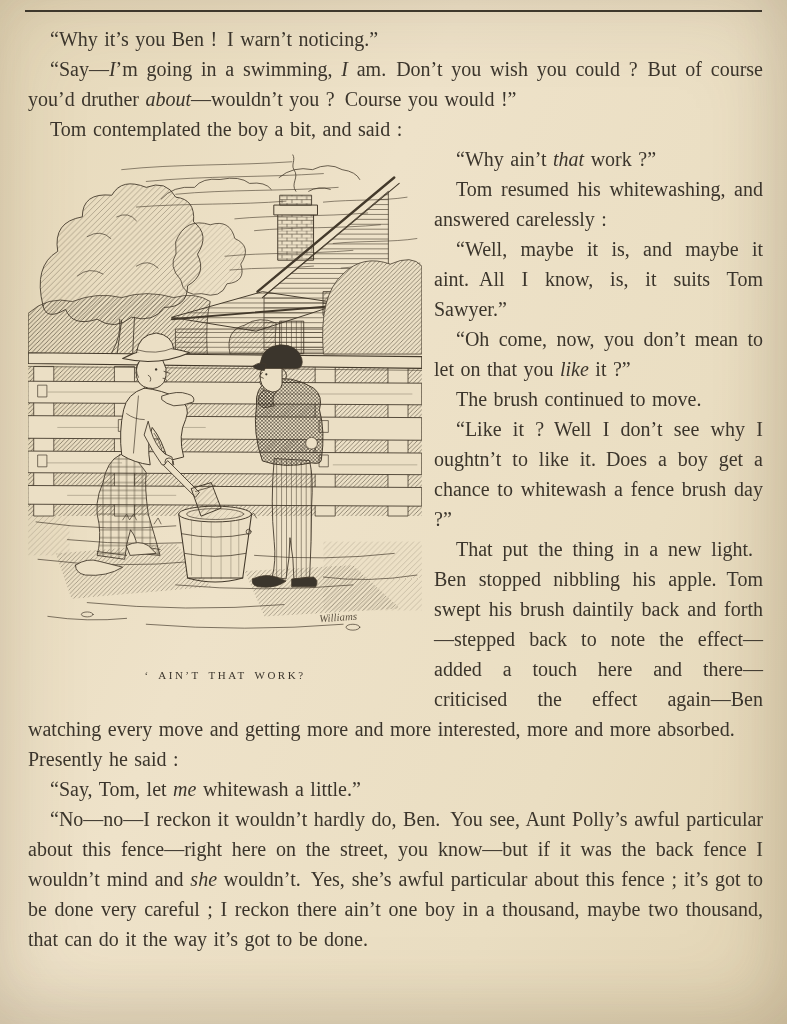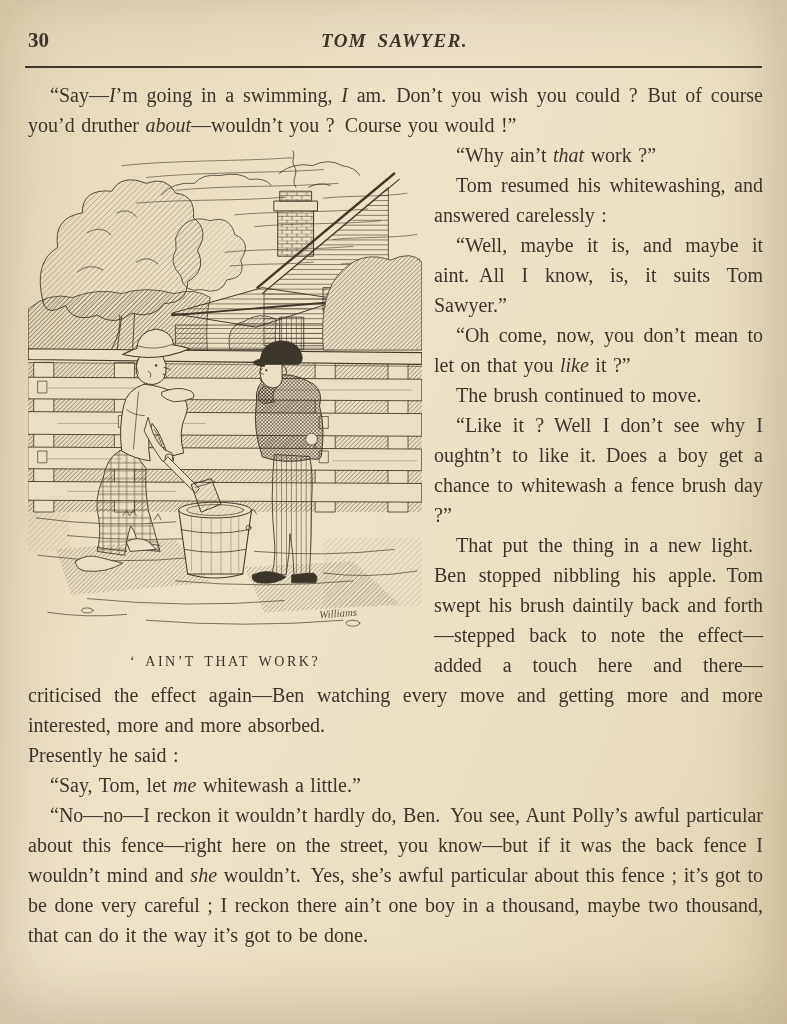--- a/index.html
+++ b/index.html
@@ -61,44 +61,42 @@
   .para.flush{text-indent:0;}
   .para i{font-style:italic;}
   figure.illustration{
     float:left;
     width:394px;
     margin:4px 12px 2px 0;
     padding:0;
   }
   figure.illustration svg{display:block;}
   figcaption.caption{
-    margin-top:11px;
+    margin-top:20px;
     text-align:center;
-    font-size:14px;
+    font-size:11px;
     letter-spacing:2.5px;
     word-spacing:3px;
     text-indent:0;
   }
 </style>
 </head>
 <body>
 
 <div class="scan">
 
-  <header class="running-head">
-    <span class="folio">30</span>
-    <span class="running-title">TOM SAWYER.</span>
-  </header>
 
   <hr class="rule">
 
   <main class="body-text">
 
     <div id="pre-figure">
+        <p class="para">“Why it’s you Ben ! I warn’t noticing.”</p>
         <p class="para">“Say—<i>I</i>’m going in a swimming, <i>I</i> am. Don’t you wish you could ? But of course you’d druther <i>about</i>—wouldn’t you ? Course you would !”</p>
+        <p class="para">Tom contemplated the boy a bit, and said :</p>
       </div>
 
     <figure class="illustration">
       <svg width="394" height="492" viewBox="0 0 400 500">
         <defs>
           <pattern id="ph" width="9" height="5" patternUnits="userSpaceOnUse">
               <path d="M0 2.5 H9" stroke="#4a4030" stroke-width="0.7"></path>
             </pattern>
           <pattern id="pd" width="6" height="6" patternUnits="userSpaceOnUse">
               <path d="M-1 7 L7 -1" stroke="#4a4030" stroke-width="0.7"></path>

